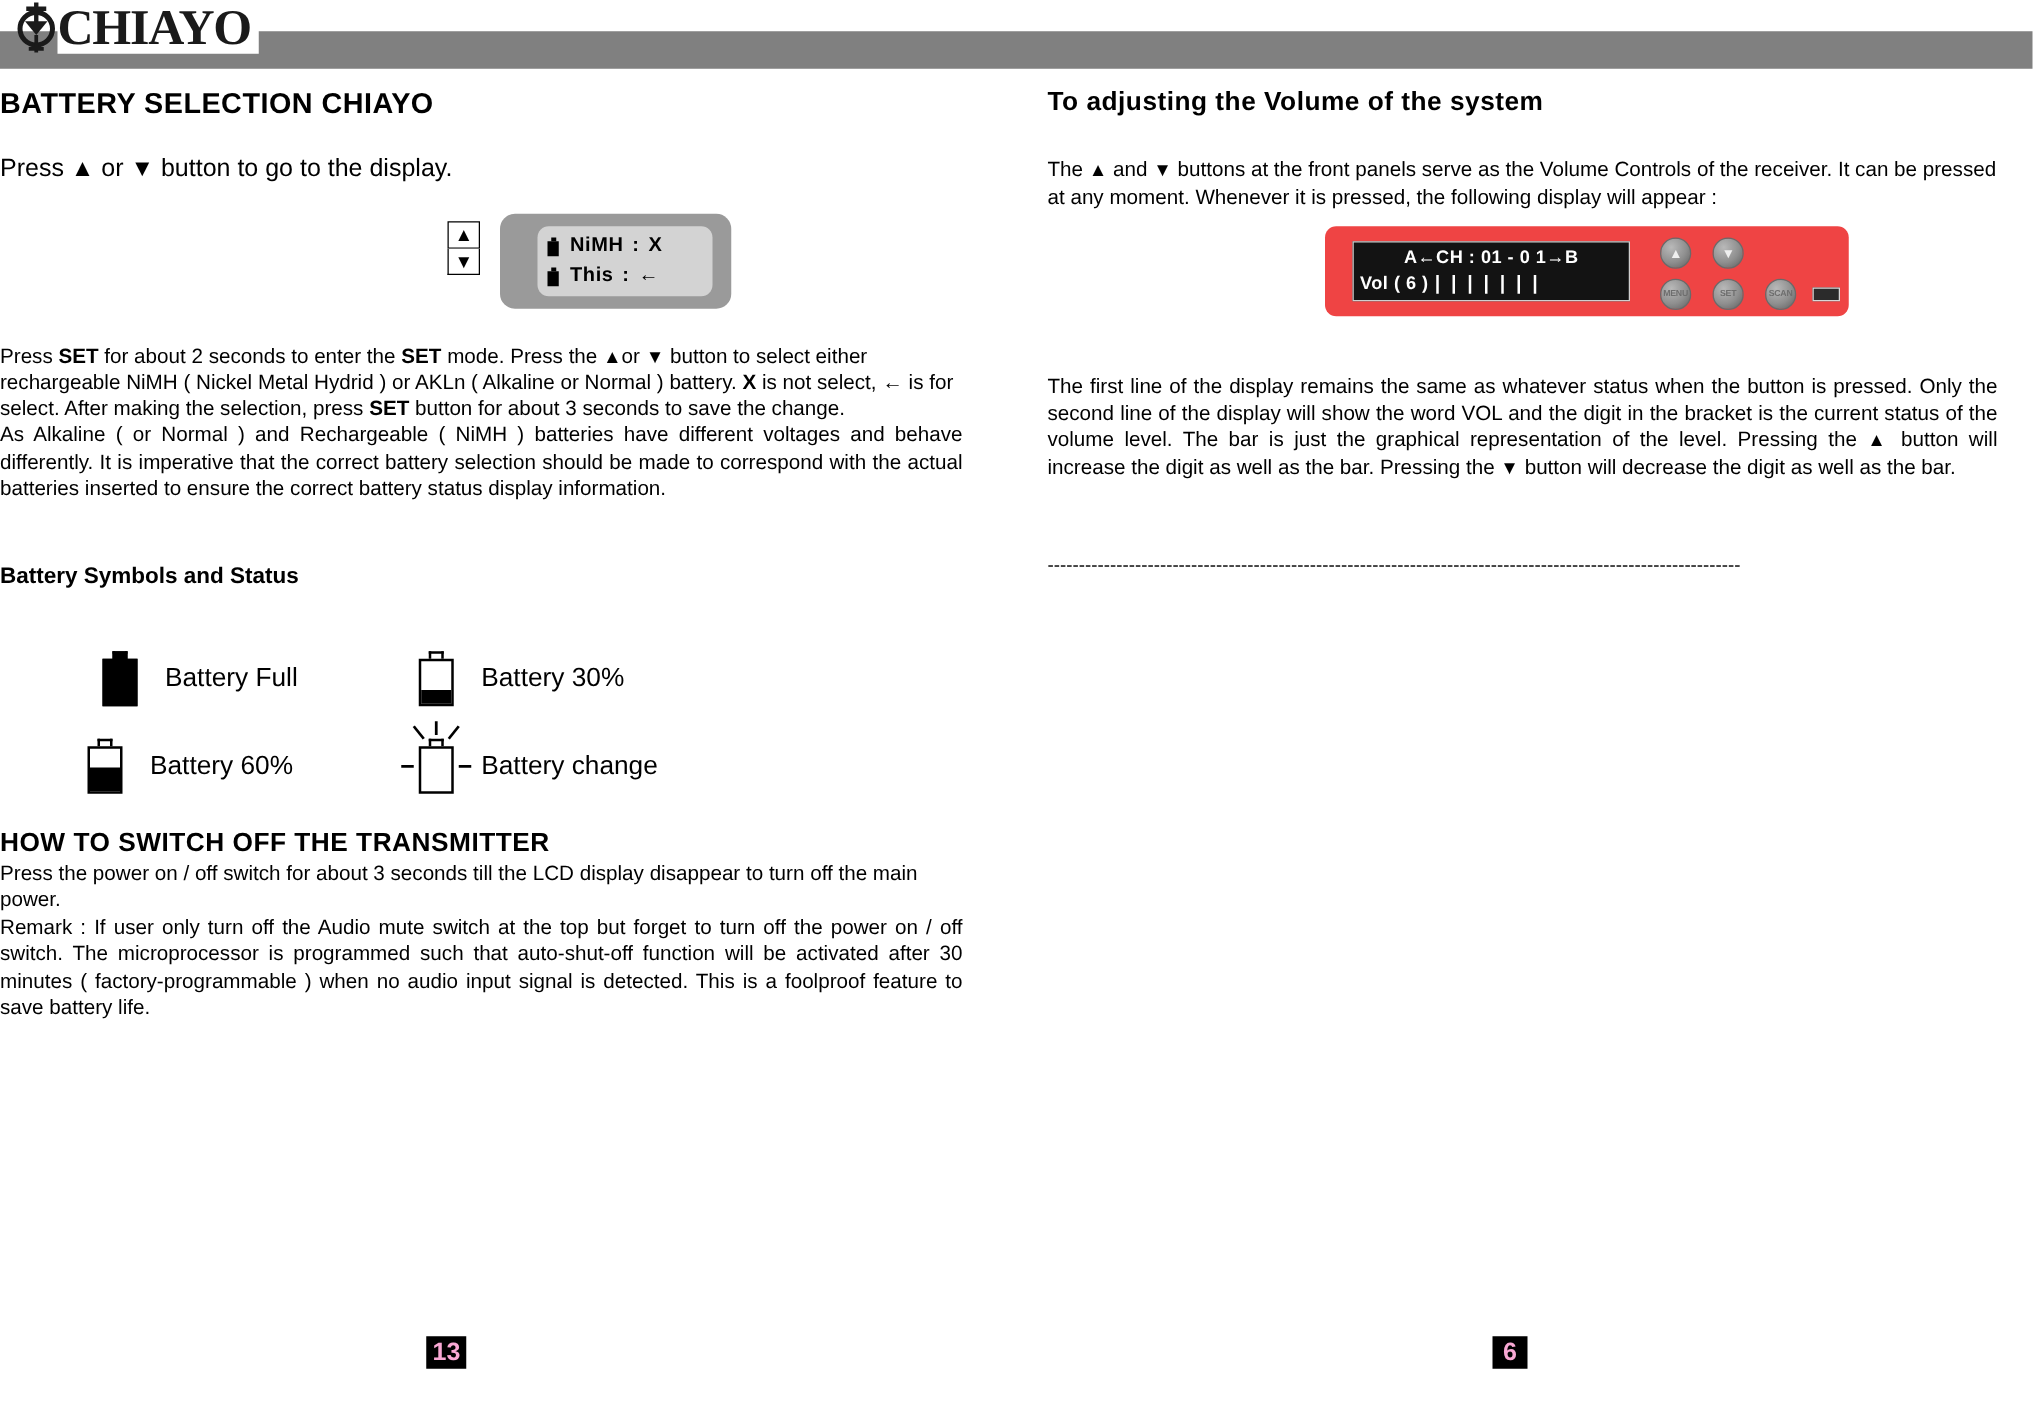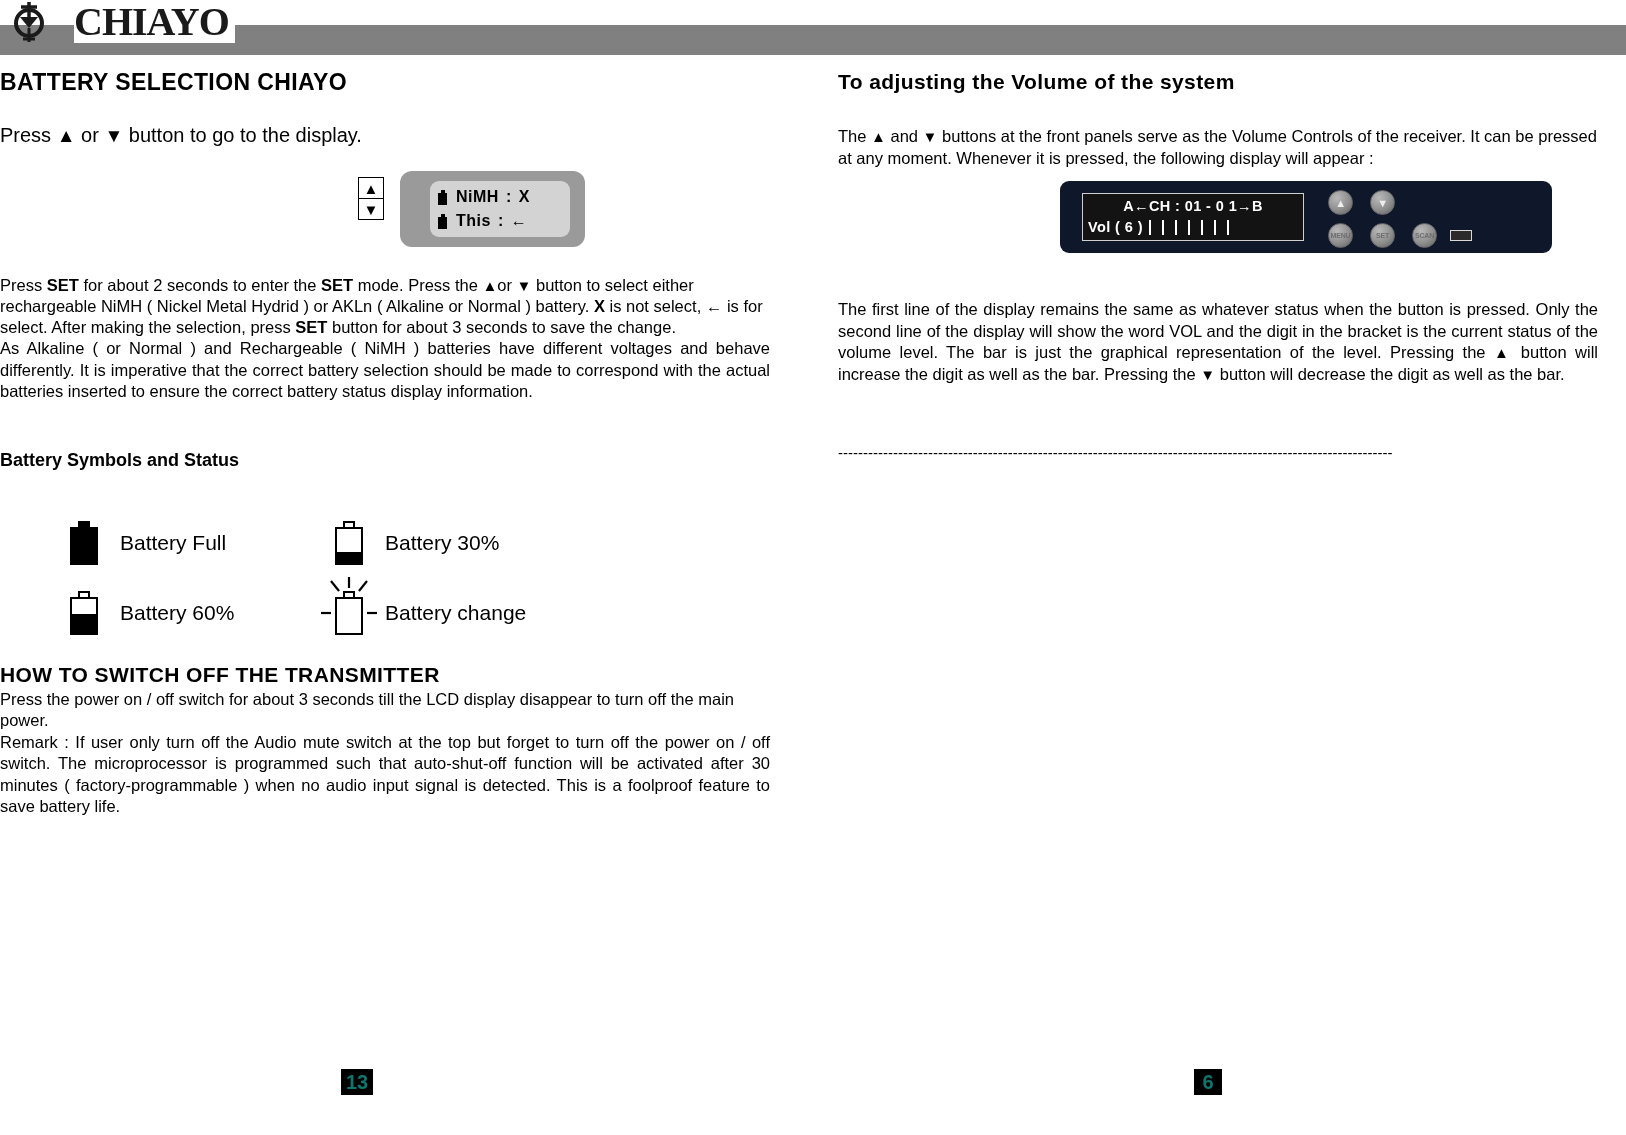--- a/index.html
+++ b/index.html
@@ -26,21 +26,20 @@
     background: #808080;
   }
   .logo-wrap {
     position: absolute;
     left: 8px;
     top: 0px;
     height: 44px;
     display: flex;
     align-items: center;
     z-index: 5;
-    gap: 28px;
   }
   .logo-mark {
     width: 42px;
     height: 42px;
     position: relative;
     flex: 0 0 auto;
   }
   .logo-mark svg { display: block; }
   .logo-text {
     font-family: "Liberation Serif", serif;
@@ -242,23 +241,23 @@
   
   .panel-wrap {
     position: relative;
     height: 92px;
     margin-top: 12px;
   }
   .panel {
     position: absolute;
     left: 222px;
     top: 0;
-    width: 492px;
+    width: 419px;
     height: 72px;
-    background: #0f172a;
+    background: #ef4444;
     border-radius: 9px;
   }
   .panel-lcd {
     position: absolute;
     left: 22px;
     top: 12px;
     width: 222px;
     height: 48px;
     background: #131313;
     border: 1.5px solid #cfcfcf;
@@ -328,21 +327,21 @@
     letter-spacing: 0px;
     color: #000;
     overflow: hidden;
     white-space: nowrap;
   }
 
   
   .pagenum {
     position: absolute;
     background: #000;
-    color: #0f766e;
+    color: #f9a8d4;
     font-size: 20px;
     font-weight: bold;
     line-height: 26px;
     text-align: center;
     padding: 0 5px;
     min-width: 18px;
   }
   #page-left  { left: 341px;  top: 1069px; }
   #page-right { left: 1194px; top: 1069px; }
 </style>
@@ -403,21 +402,21 @@
   </div>
 
   <p class="body tight" style="margin-top:8px"><span>Press </span><span class="b">SET</span><span> for about 2 seconds to enter the </span><span class="b">SET</span><span> mode. Press the </span><span class="tri-up"></span><span>or </span><span class="tri-dn"></span><span> button to select either rechargeable NiMH ( Nickel Metal Hydrid ) or AKLn ( Alkaline or Normal ) battery.  </span><span class="b">X</span><span> is not select, ← is for select. After making the selection, press </span><span class="b">SET</span><span> button for about 3 seconds to save the change.</span></p>
 
   <p class="body just">As Alkaline ( or Normal ) and Rechargeable ( NiMH ) batteries have different voltages and behave differently. It is imperative that the correct battery selection should be made to correspond with the actual batteries inserted to ensure the correct battery status display information.</p>
 
   <h3 class="sub-title" style="margin-top:46px">Battery Symbols and Status</h3>
 
   <div class="legend">
 
-    <div class="legend-cell" style="left:70px; top:22px;">
+    <div class="legend-cell" style="left:82px; top:22px;">
       <span class="batt full">
         <span class="cap"></span>
           <span class="shell"></span>
       </span>
       <span class="legend-label">Battery Full</span>
     </div>
 
     <div class="legend-cell" style="left:335px; top:22px;text-align:center;">
       <span class="batt">
         <span class="cap"></span>

